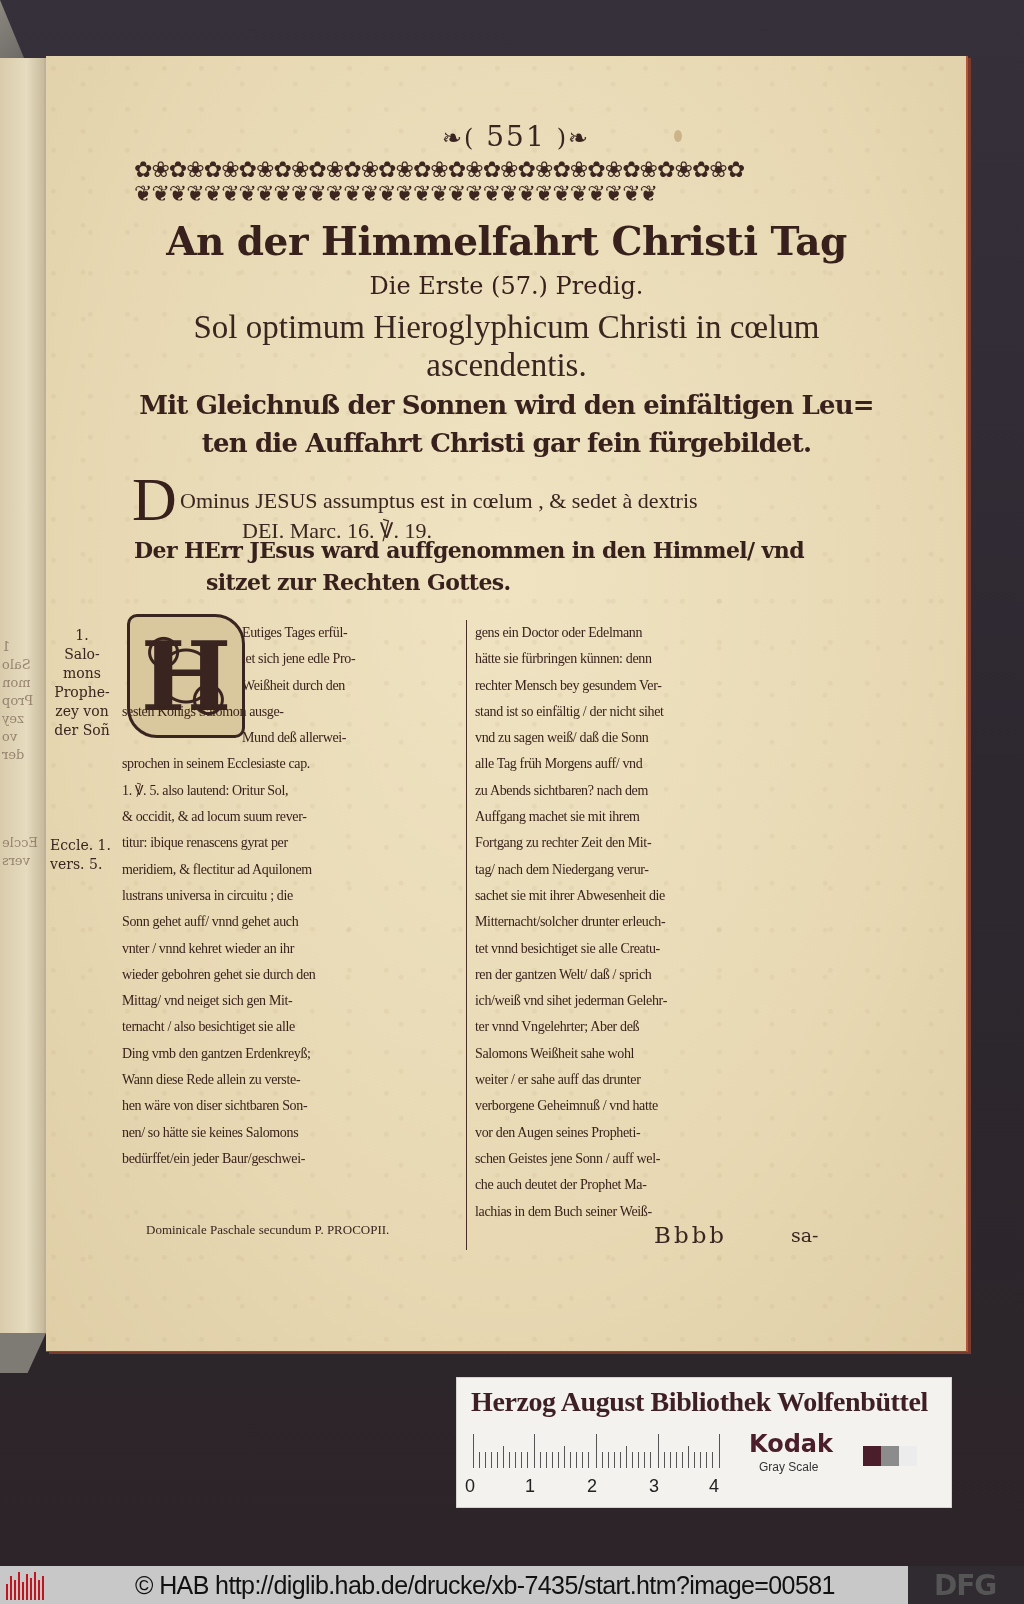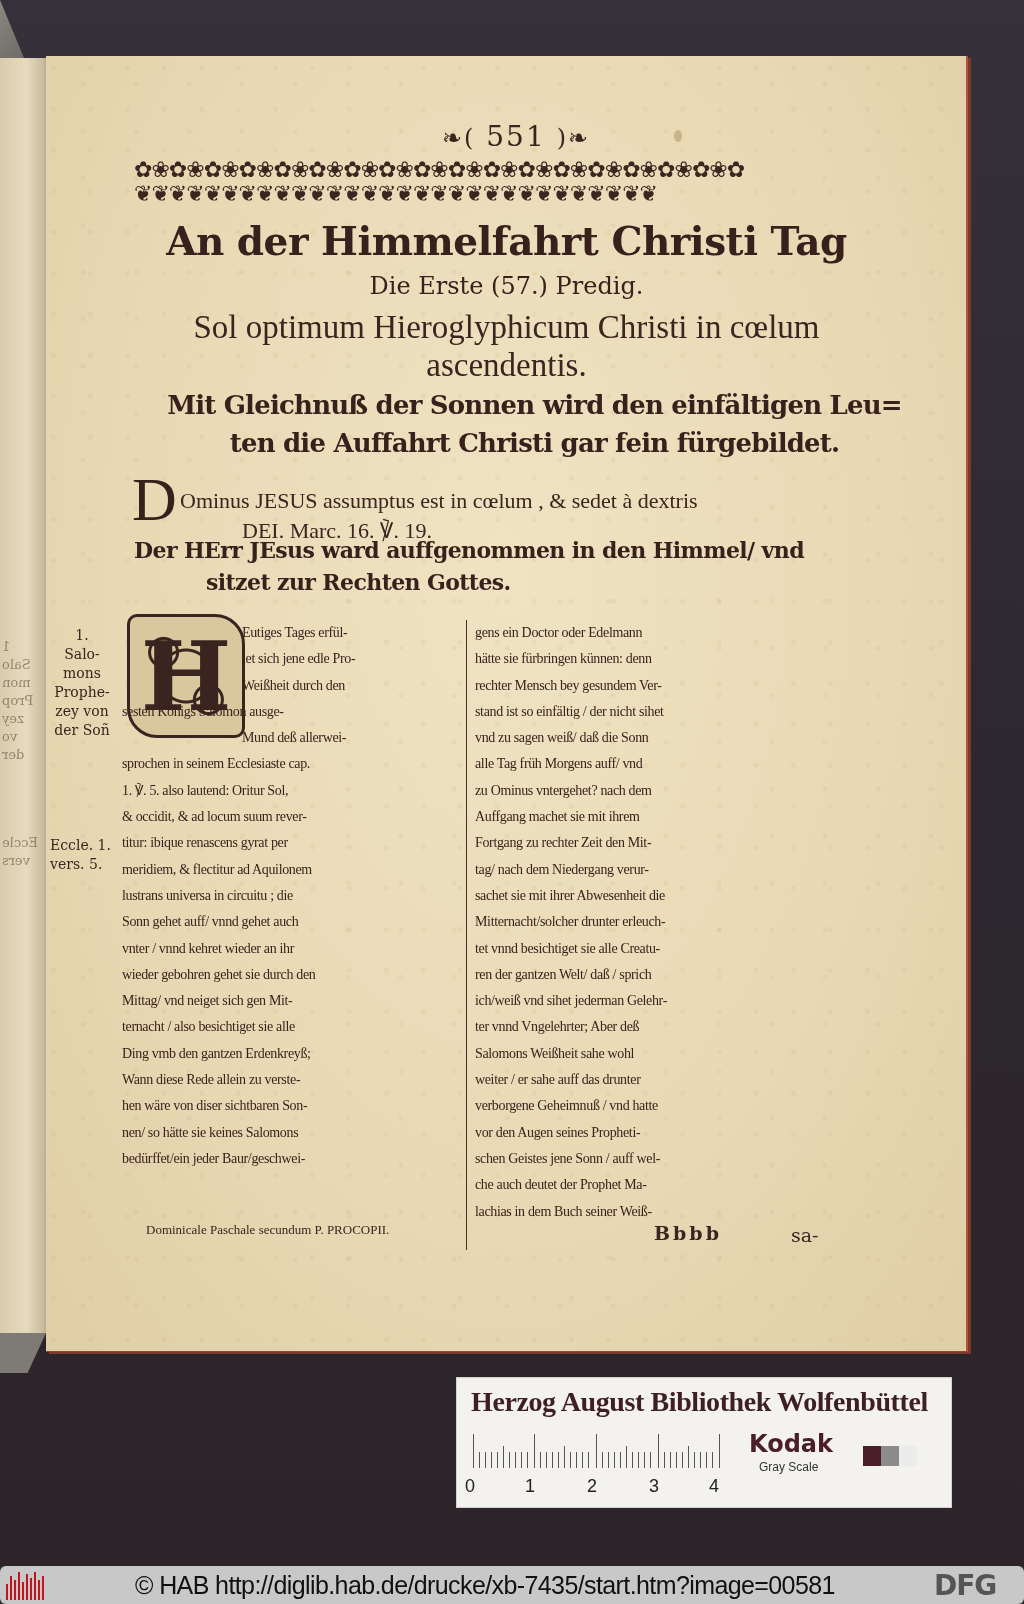--- a/index.html
+++ b/index.html
@@ -68,21 +68,21 @@
     position: absolute; left: 88px; top: 216px; width: 745px; text-align: center;
     font-size: 24px; color: #38201c;
   }
   .latin-title {
     position: absolute; left: 88px; top: 252px; width: 745px; text-align: center;
     font-family: "Liberation Serif", serif; font-size: 33px; line-height: 38px; color: #3a2520;
   }
   .german-title {
     position: absolute; left: 88px; top: 330px; width: 745px; text-align: center;
     font-family: "DejaVu Serif", serif; font-weight: bold; font-size: 26px; line-height: 38px;
-    color: #38201c; letter-spacing: -0.8px; margin-left: 28px;
+    color: #38201c; letter-spacing: -0.8px;
   }
   .dropcap-D {
     position: absolute; left: 86px; top: 412px; font-family: "Liberation Serif", serif;
     font-size: 62px; line-height: 62px; color: #38201c;
   }
   .verse-latin {
     position: absolute; left: 134px; top: 430px; width: 700px;
     font-family: "Liberation Serif", serif; font-size: 22px; line-height: 30px; color: #3a2520;
   }
   .verse-latin .l2 { padding-left: 62px; display: block; }
@@ -114,21 +114,21 @@
       #d9c79e;
     display: flex; align-items: center; justify-content: center;
     font-family: "DejaVu Serif", serif; font-weight: bold; font-size: 96px; color: #3a2420;
   }
   .footer-sig {
     position: absolute; left: 100px; top: 1166px; font-family: "Liberation Serif", serif;
     font-size: 13px; color: #3a2520;
   }
   .footer-signature-mark {
     position: absolute; left: 608px; top: 1166px; font-family: "DejaVu Serif", serif;
-    font-weight: bold; font-size: 19px; color: #3a2520; letter-spacing: 3px;
+    font-weight: normal; font-size: 23px; color: #3a2520; letter-spacing: 3px;
   }
   .footer-catchword {
     position: absolute; left: 745px; top: 1168px; font-family: "DejaVu Serif", serif;
     font-size: 19px; color: #3a2520;
   }
   .stain { position: absolute; left: 628px; top: 74px; width: 8px; height: 12px; background: #b89a6a; border-radius: 50%; opacity: .6; }
 
   
   .target {
     position: absolute; left: 456px; top: 1377px; width: 496px; height: 131px;
@@ -142,22 +142,22 @@
   .tick { position: absolute; bottom: 12px; width: 1px; background: #555; }
   .ruler-labels { position: absolute; left: 8px; top: 98px; width: 270px; height: 20px; }
   .ruler-labels span { position: absolute; font-family: "Liberation Sans", sans-serif; font-size: 18px; color: #222; }
   .kodak { position: absolute; left: 292px; top: 52px; font-family: "DejaVu Sans", sans-serif; font-weight: bold; font-size: 24px; color: #4a1e2b; }
   .grayscale { position: absolute; left: 302px; top: 82px; font-family: "Liberation Sans", sans-serif; font-size: 12px; color: #333; }
   .swatches { position: absolute; left: 406px; top: 68px; display: flex; }
   .swatches div { width: 18px; height: 20px; }
 
   
   .footer-bar {
-    position: absolute; left: 0; top: 1566px; width: 1024px; height: 38px;
-    background: #c8c8c8; display: flex; align-items: center; border-radius: 6px;
+    position: absolute; left: 0; top: 1566px; width: 908px; height: 38px;
+    background: #c8c8c8; display: flex; align-items: center;
   }
   .hab-logo { position: absolute; left: 4px; top: 6px; width: 42px; height: 28px; }
   .hab-logo i { position: absolute; bottom: 0; width: 2px; background: #c0141e; }
   .copyright {
     position: absolute; left: 135px; top: 5px; font-family: "Liberation Sans", sans-serif;
     font-size: 25px; color: #111; letter-spacing: -0.6px; white-space: nowrap;
   }
   .dfg {
     position: absolute; left: 934px; top: 3px; font-family: "DejaVu Sans", sans-serif;
     font-weight: bold; font-size: 28px; color: #555; letter-spacing: -1px;
@@ -261,21 +261,21 @@
     <span class="line">bedürffet/ein jeder Baur/geschwei-</span>
   </div>
 
   <div class="col col-right">
     <span class="line">gens ein Doctor oder Edelmann</span>
     <span class="line">hätte sie fürbringen künnen: denn</span>
     <span class="line">rechter Mensch bey gesundem Ver-</span>
     <span class="line">stand ist so einfältig / der nicht sihet</span>
     <span class="line">vnd zu sagen weiß/ daß die Sonn</span>
     <span class="line">alle Tag früh Morgens auff/ vnd</span>
-    <span class="line">zu Ominus vntergehet? nach dem</span>
+    <span class="line">zu Abends sichtbaren? nach dem</span>
     <span class="line">Auffgang machet sie mit ihrem</span>
     <span class="line">Fortgang zu rechter Zeit den Mit-</span>
     <span class="line">tag/ nach dem Niedergang verur-</span>
     <span class="line">sachet sie mit ihrer Abwesenheit die</span>
     <span class="line">Mitternacht/solcher drunter erleuch-</span>
     <span class="line">tet vnnd besichtiget sie alle Creatu-</span>
     <span class="line">ren der gantzen Welt/ daß / sprich</span>
     <span class="line">ich/weiß vnd sihet jederman Gelehr-</span>
     <span class="line">ter vnnd Vngelehrter; Aber deß</span>
     <span class="line">Salomons Weißheit sahe wohl</span>

